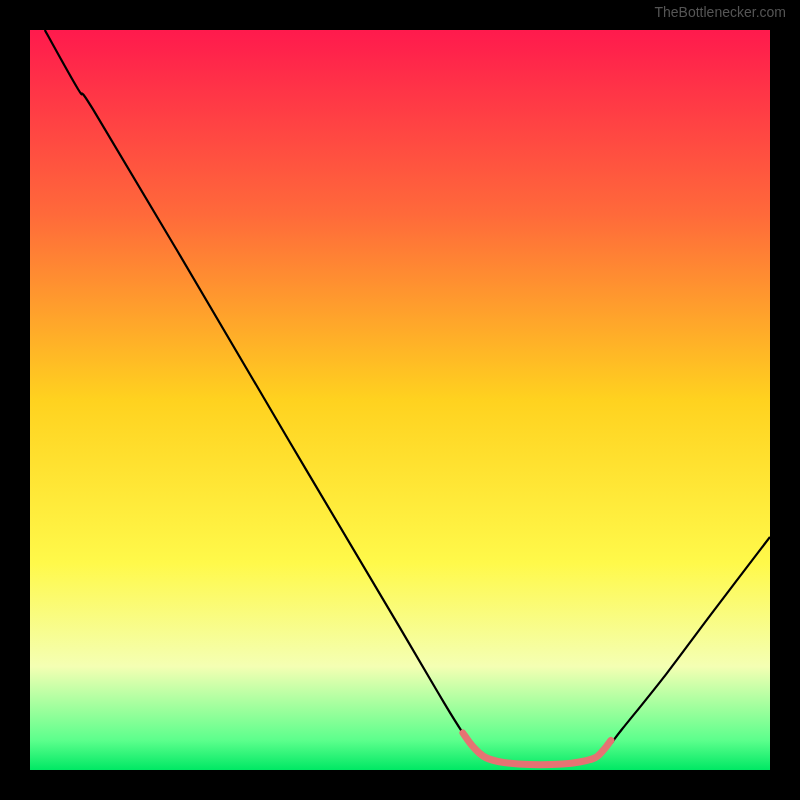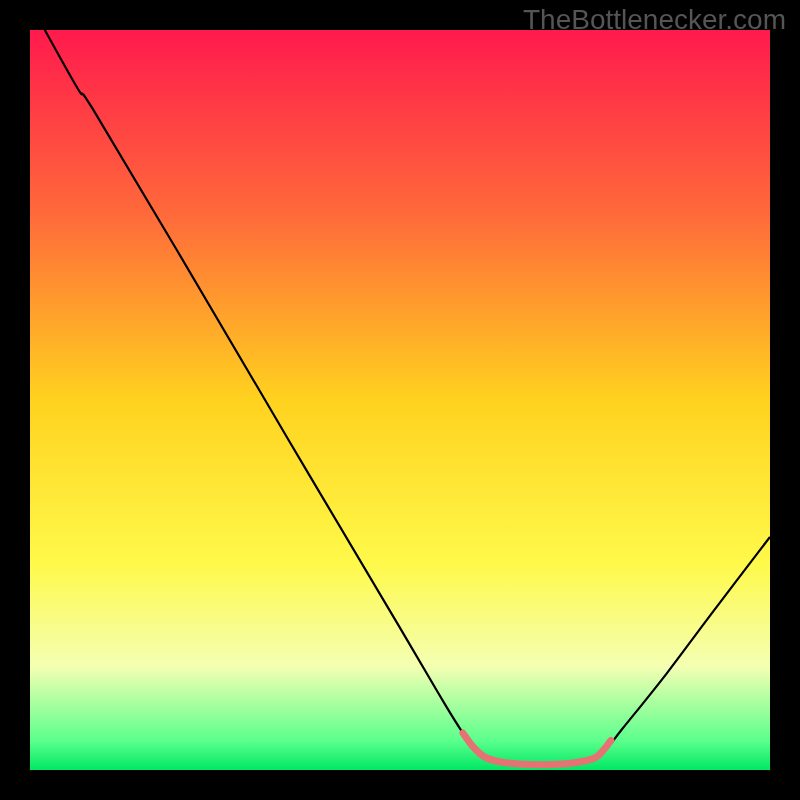--- a/index.html
+++ b/index.html
@@ -9,21 +9,21 @@
     height: 800px;
     background: #000;
     position: relative;
     font-family: Arial, Helvetica, sans-serif;
   }
   .watermark {
     position: absolute;
     top: 4px;
     right: 14px;
     color: #555;
-    font-size: 28px;
+    font-size: 14px;
     font-weight: 500;
     z-index: 10;
   }
   .plot-outer {
     position: absolute;
     left: 30px;
     top: 30px;
     width: 740px;
     height: 740px;
     background: #000;

